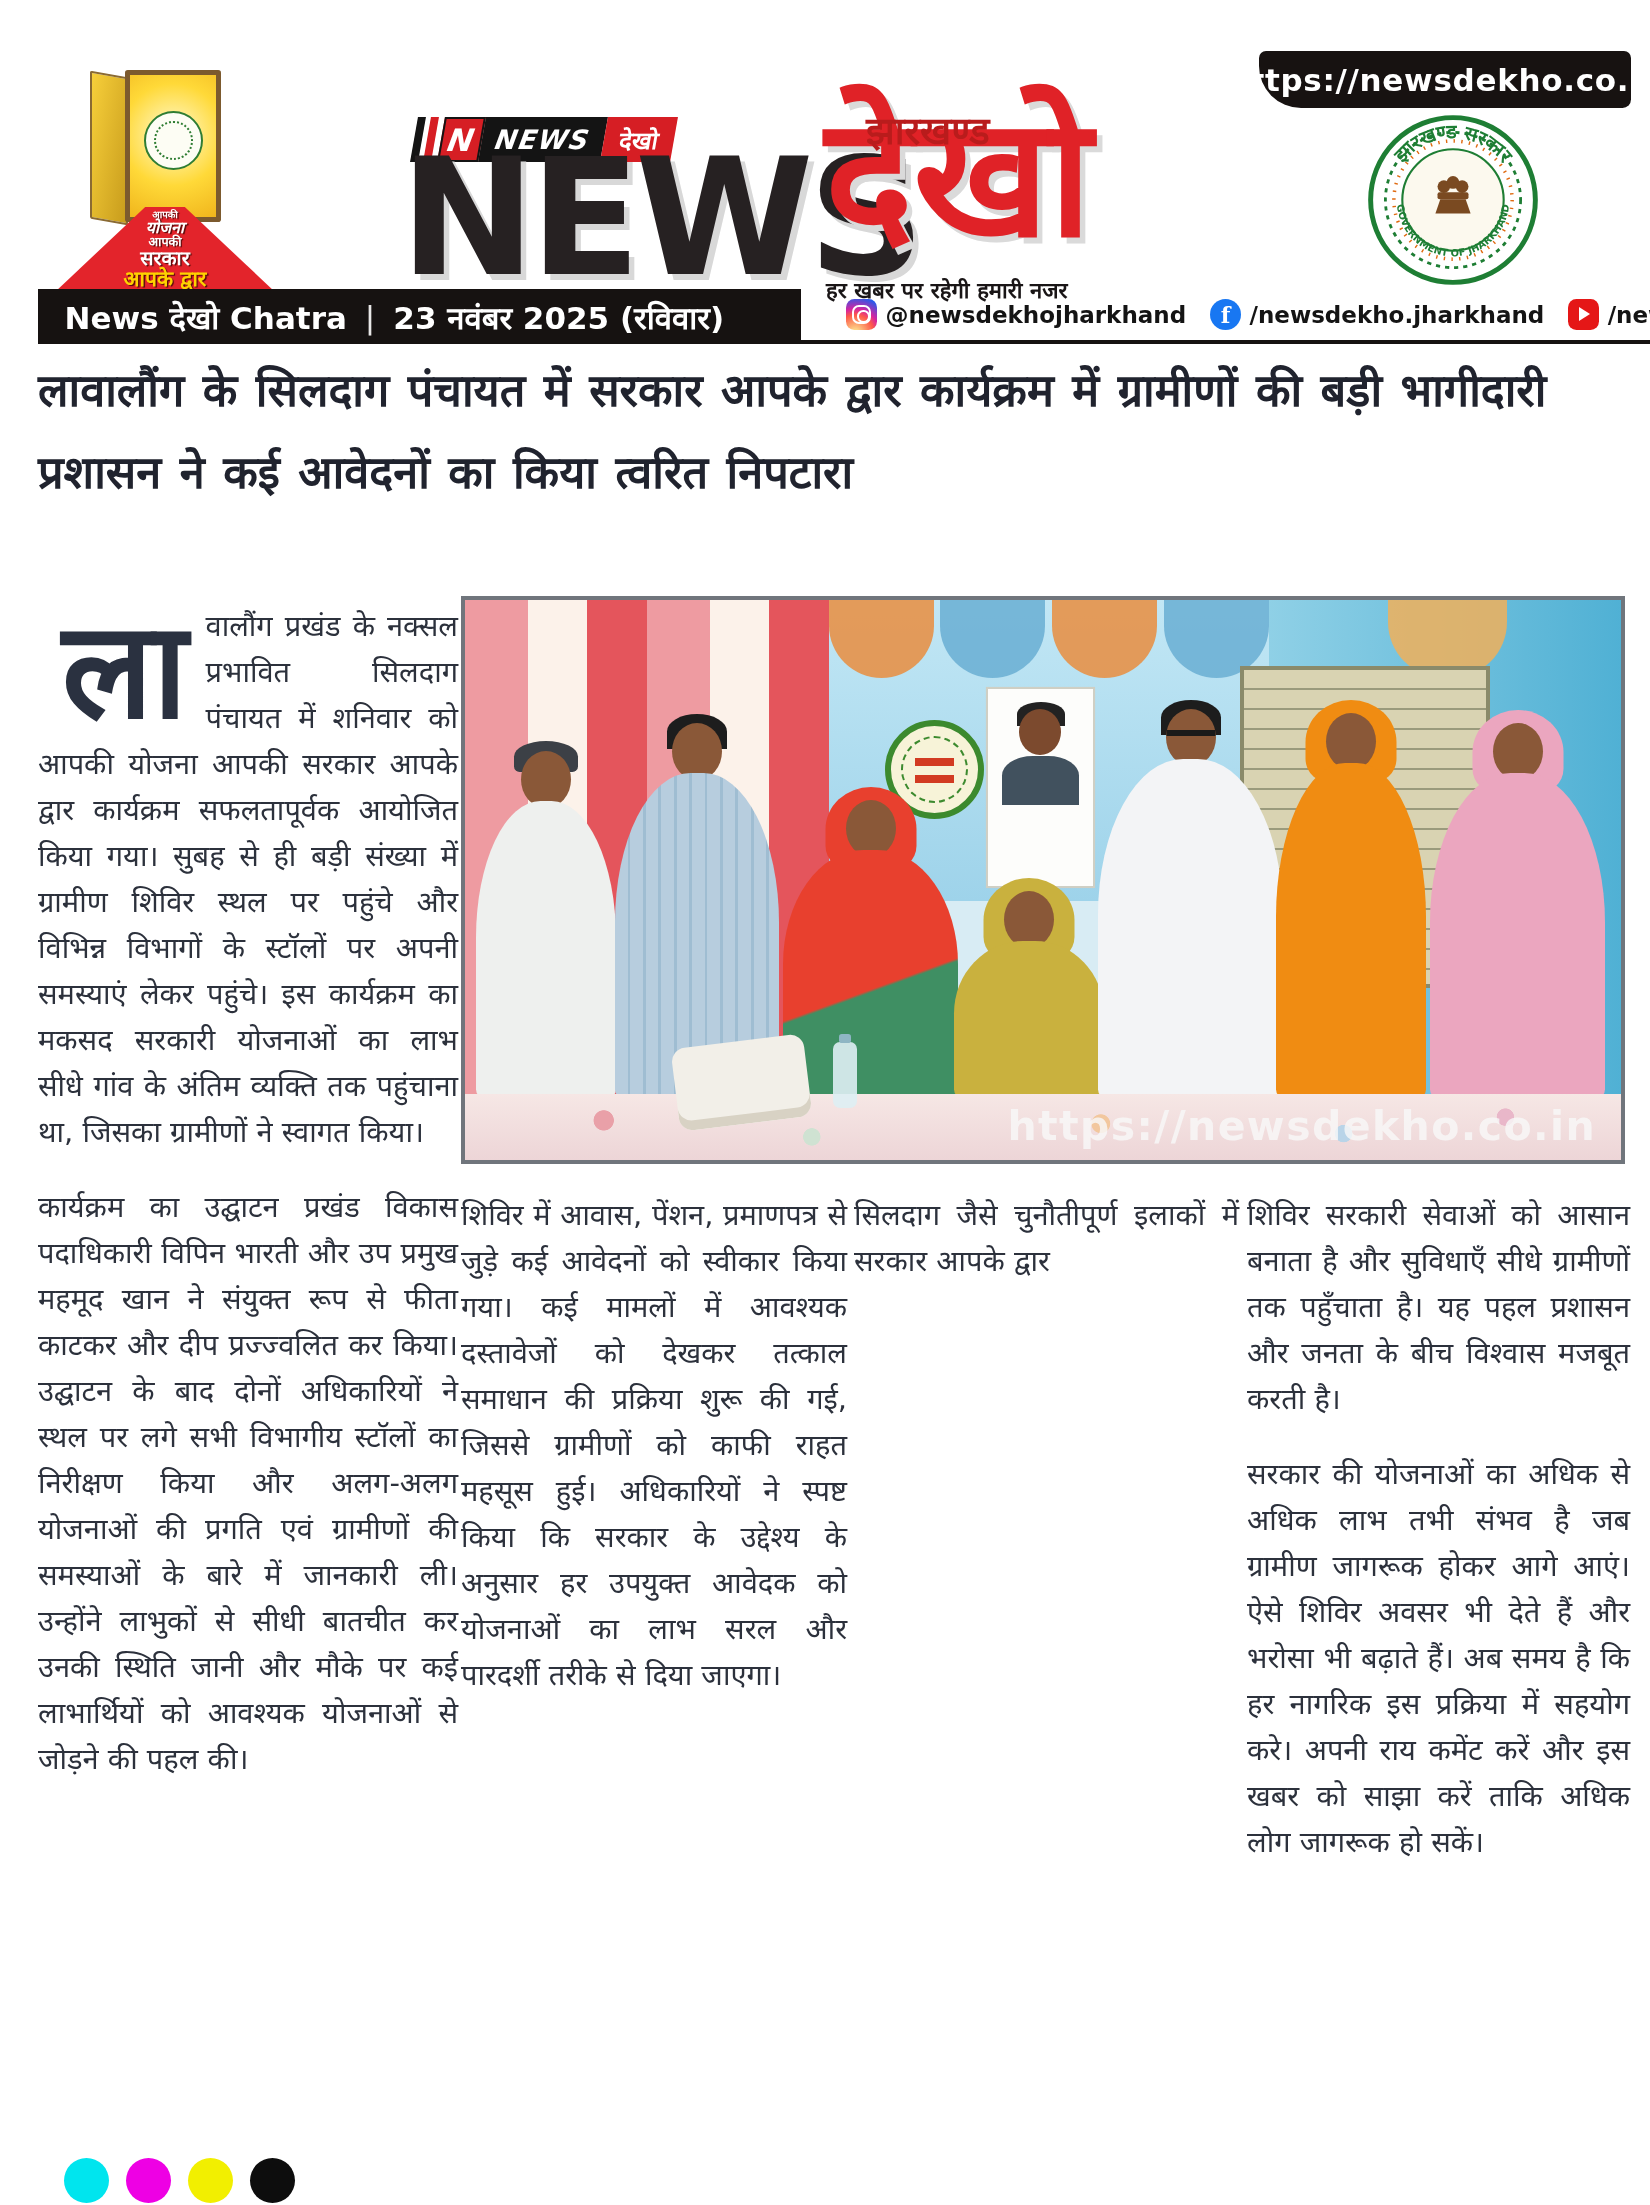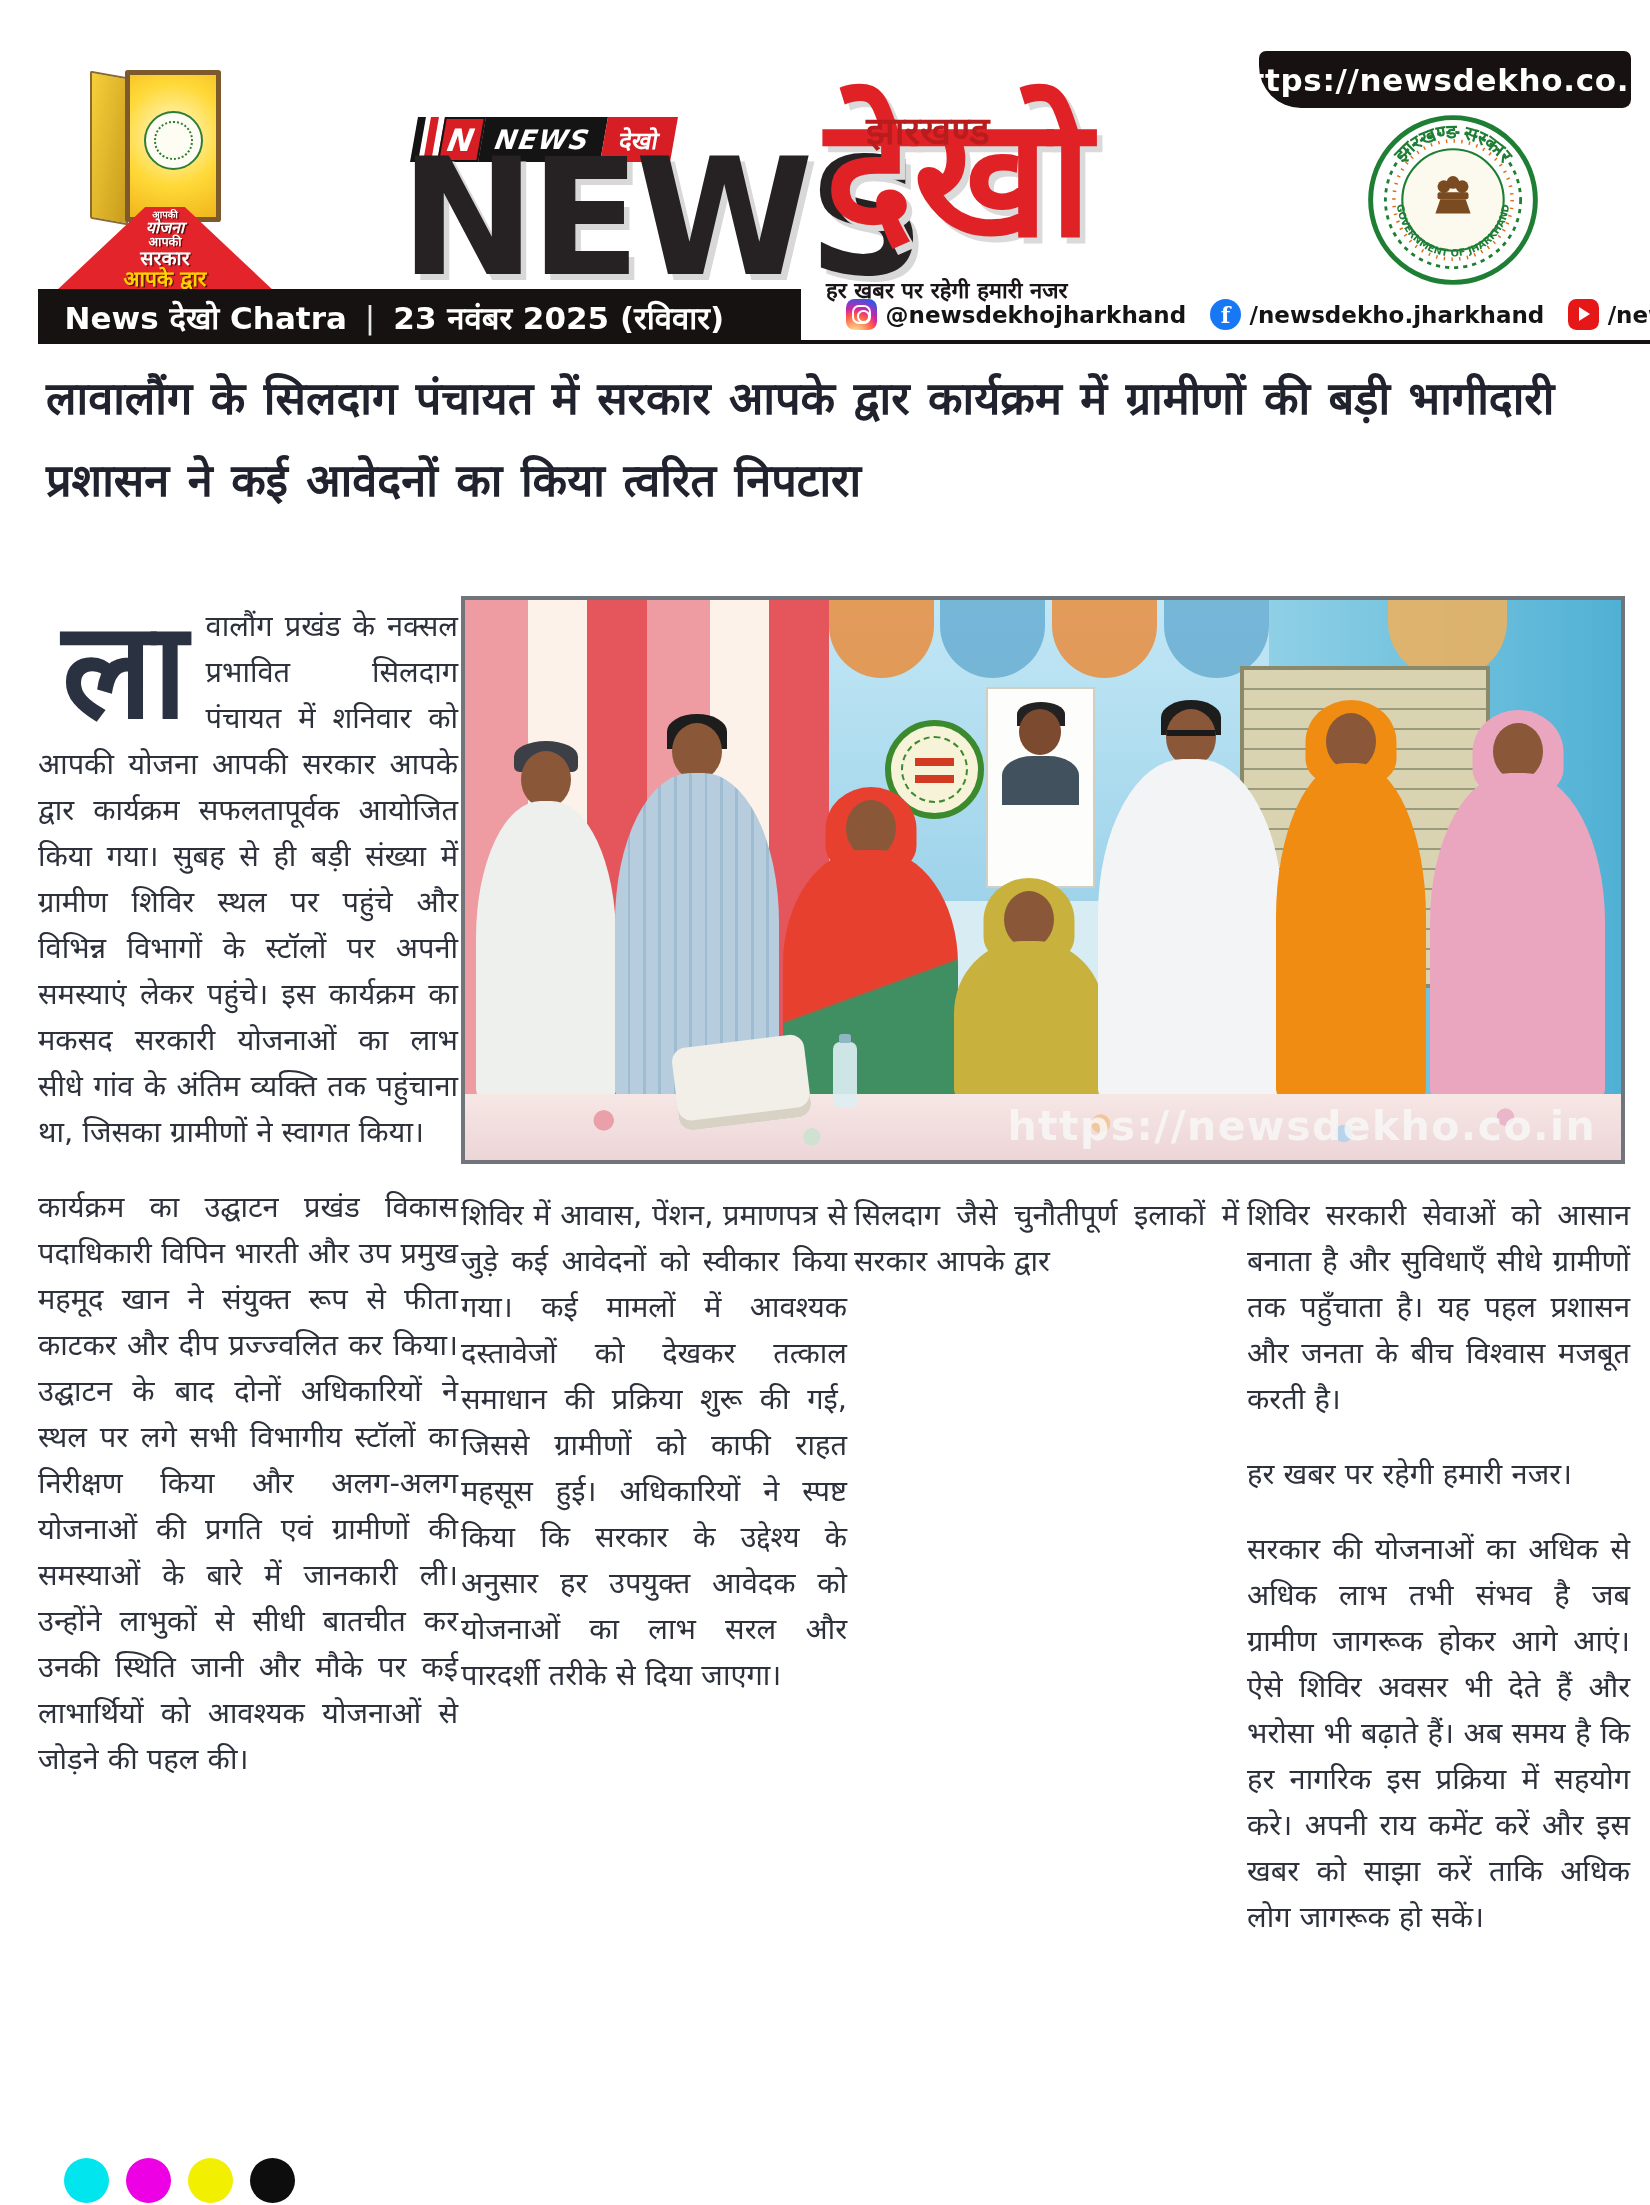--- a/index.html
+++ b/index.html
@@ -62,21 +62,21 @@
   .icon-ig::before{content:"";position:absolute;inset:6.3px;border:2.1px solid #fff;border-radius:7px;}
   .icon-ig::after{content:"";position:absolute;left:11.2px;top:11.2px;width:8.4px;height:8.4px;border:2.1px solid #fff;border-radius:50%;}
   .icon-fb{border-radius:50%;background:#1877f2;color:#fff;display:flex;align-items:center;justify-content:center;}
   .icon-fb::before{content:"f";font-size:22.4px;font-weight:900;font-family:"DejaVu Serif",serif;}
   .icon-yt{border-radius:8.4px;background:#e51717;}
   .icon-yt::before{content:"";position:absolute;left:11.2px;top:8.4px;border-left:11.2px solid #fff;
                    border-top:7px solid transparent;border-bottom:7px solid transparent;}
 
   
   .headline{position:absolute;left:38px;top:350px;width:1575px;font-size:45px;line-height:82px;
-            font-weight:900;color:#20232e;word-spacing:2.8px;margin:8px;}
+            font-weight:900;color:#20232e;word-spacing:2.8px;margin:0;}
   .subhead{position:absolute;left:38px;top:534px;width:1575px;font-size:27px;font-weight:700;color:#20232e;}
 
   
   .col{position:absolute;text-align:justify;font-size:29px;line-height:46px;color:#2c313c;}
   .col p{margin:0 0 29px 0;}
   .col1{left:38px;top:603px;width:420px;}
   .col2{left:461px;top:1192px;width:386px;}
   .col3{left:854px;top:1192px;width:385px;}
   .col4{left:1247px;top:1192px;width:383px;}
   .dropcap{float:left;font-size:134px;line-height:110px;font-weight:700;color:#2a3140;
@@ -288,21 +288,20 @@
     <p>कार्यक्रम का उद्घाटन प्रखंड विकास पदाधिकारी विपिन भारती और उप प्रमुख महमूद खान ने संयुक्त रूप से फीता काटकर और दीप प्रज्ज्वलित कर किया। उद्घाटन के बाद दोनों अधिकारियों ने स्थल पर लगे सभी विभागीय स्टॉलों का निरीक्षण किया और अलग-अलग योजनाओं की प्रगति एवं ग्रामीणों की समस्याओं के बारे में जानकारी ली। उन्होंने लाभुकों से सीधी बातचीत कर उनकी स्थिति जानी और मौके पर कई लाभार्थियों को आवश्यक योजनाओं से जोड़ने की पहल की।</p>
   </div>
   <div class="col col2">
     <p>शिविर में आवास, पेंशन, प्रमाणपत्र से जुड़े कई आवेदनों को स्वीकार किया गया। कई मामलों में आवश्यक दस्तावेजों को देखकर तत्काल समाधान की प्रक्रिया शुरू की गई, जिससे ग्रामीणों को काफी राहत महसूस हुई। अधिकारियों ने स्पष्ट किया कि सरकार के उद्देश्य के अनुसार हर उपयुक्त आवेदक को योजनाओं का लाभ सरल और पारदर्शी तरीके से दिया जाएगा।</p>
   </div>
   <div class="col col3">
     <p>सिलदाग जैसे चुनौतीपूर्ण इलाकों में सरकार आपके द्वार</p>
   </div>
   <div class="col col4">
     <p>शिविर सरकारी सेवाओं को आसान बनाता है और सुविधाएँ सीधे ग्रामीणों तक पहुँचाता है। यह पहल प्रशासन और जनता के बीच विश्वास मजबूत करती है।</p>
-    <p>हर खबर पर रहेगी हमारी नजर।</p>
     <p>सरकार की योजनाओं का अधिक से अधिक लाभ तभी संभव है जब ग्रामीण जागरूक होकर आगे आएं। ऐसे शिविर अवसर भी देते हैं और भरोसा भी बढ़ाते हैं। अब समय है कि हर नागरिक इस प्रक्रिया में सहयोग करे। अपनी राय कमेंट करें और इस खबर को साझा करें ताकि अधिक लोग जागरूक हो सकें।</p>
   </div>
 
   <div class="cmyk">
     <div class="dot dot-c"></div>
     <div class="dot dot-m"></div>
     <div class="dot dot-y"></div>
     <div class="dot dot-k"></div>
   </div>
 

